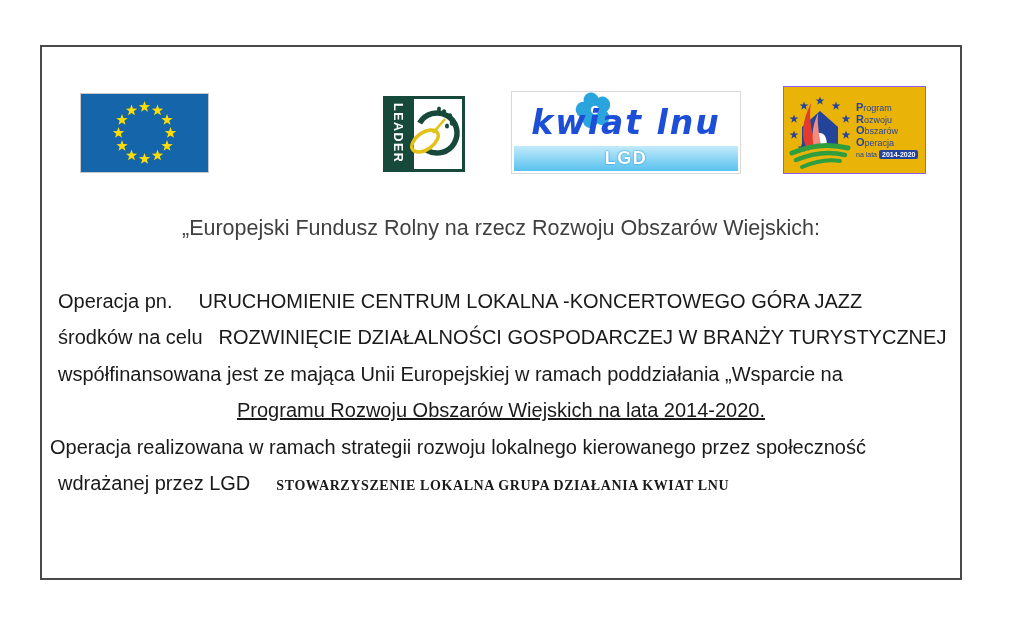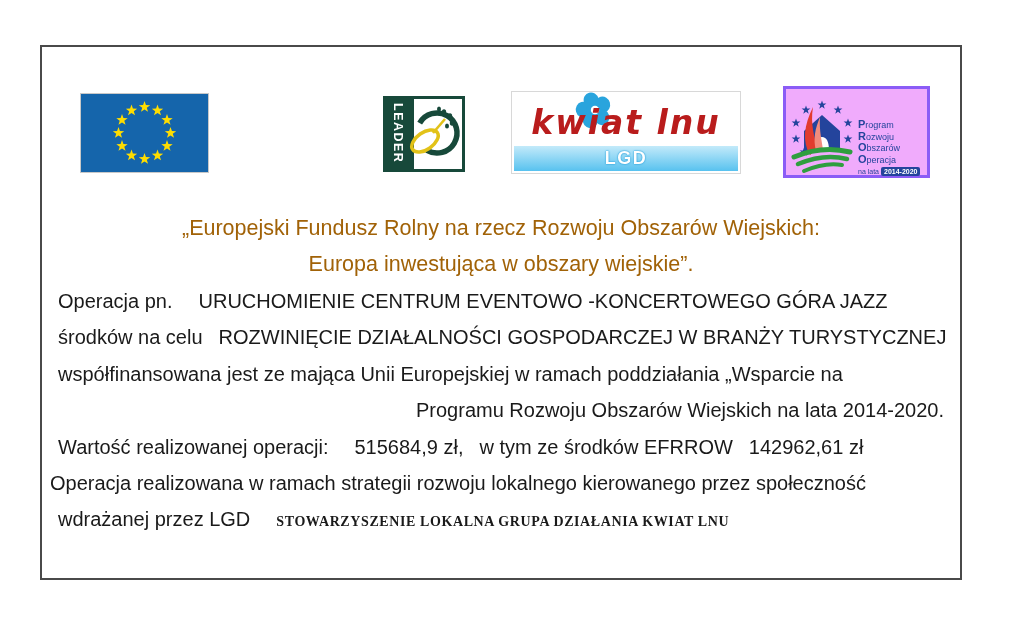--- a/index.html
+++ b/index.html
@@ -6,46 +6,46 @@
   .canvas{position:relative;width:1024px;height:640px;background:#ffffff;overflow:hidden;
           font-family:"Liberation Sans",sans-serif;color:#1c1c1c;}
   .board{position:absolute;left:40px;top:45px;width:918px;height:531px;
          border:2px solid #4a4a4a;background:#fff;}
 
   
   .logo{position:absolute;}
   .eu-flag{left:38px;top:46px;width:127px;height:78px;border:1px solid #c8c8c8;}
   .leader-logo{left:341px;top:49px;width:82px;height:76px;}
   .kwiat-logo{left:469px;top:44px;width:228px;height:81px;background:#fff;border:1px solid #d8d8d8;overflow:hidden;}
-  .prow-logo{left:741px;top:39px;width:141px;height:86px;background:#f0abfc;border:3px solid #8b5cf6;display:flex;align-items:flex-end;}
+  .prow-logo{left:741px;top:39px;width:141px;height:86px;background:#eab308;border:1px solid #8b5cf6;display:flex;align-items:center;}
 
   .kwiat-flower{position:absolute;left:58px;top:0px;width:48px;height:40px;}
   .kwiat-title{position:absolute;left:0;right:0;top:14px;text-align:center;
                font-family:"DejaVu Sans",sans-serif;font-style:italic;font-weight:bold;
-               font-size:33px;letter-spacing:2px;color:#b91c1c;line-height:1;}
+               font-size:33px;letter-spacing:2px;color:#1d4ed8;line-height:1;}
   .kwiat-band{position:absolute;left:2px;right:2px;bottom:2px;height:25px;
               background:linear-gradient(#c3eafa,#58c2ef);
               text-align:center;color:#ffffff;font-size:18px;letter-spacing:1.5px;
               line-height:25px;font-weight:bold;
               text-shadow:0 0 2px #1a9ad8, 0 0 1px #1a9ad8;}
 
   .prow-emblem{width:72px;height:82px;flex:0 0 auto;}
   .prow-text{display:flex;flex-direction:column;justify-content:center;gap:0px;padding-right:2px;}
   .prow-line{display:block;font-size:9px;line-height:10.5px;color:#24449c;font-weight:normal;}
   .prow-line::first-letter{font-weight:bold;font-size:11px;}
   .prow-years{margin-top:3px;font-size:7px;color:#24449c;white-space:nowrap;}
   .prow-years .badge{background:#24449c;color:#fff;border-radius:2px;padding:1px 3px;font-weight:bold;}
 
   
   .header-block{position:absolute;left:0;right:0;top:163px;text-align:center;
-                font-size:21.5px;line-height:36px;color:#a16207;}
+                font-size:21.5px;line-height:36px;color:#404040;}
   .body-block{position:absolute;left:0;right:0;top:236px;font-size:20px;line-height:36.4px;
               color:#1a1a1a;padding:0 16px;}
   .bline{white-space:nowrap;}
-  .bline.center{text-align:right;}
+  .bline.center{text-align:center;text-decoration:underline;}
   .bline.tight{margin-left:-8px;}
   .seg-gap-lg{margin-left:26px;}
   .seg-gap-md{margin-left:16px;}
   .seg-gap-sm{margin-left:16px;}
   .serif-caps{font-family:"Liberation Serif",serif;font-weight:bold;font-size:14px;letter-spacing:0.6px;}
 </style>
 </head>
 <body>
 
 <div class="canvas">
@@ -137,35 +137,31 @@
         <span class="prow-line">Program</span>
         <span class="prow-line">Rozwoju</span>
         <span class="prow-line">Obszarów</span>
         <span class="prow-line">Operacja</span>
         <span class="prow-years"><span>na lata</span> <span class="badge">2014-2020</span></span>
       </div>
     </div>
 
     <div class="header-block">
       <div>„Europejski Fundusz Rolny na rzecz Rozwoju Obszarów Wiejskich:</div>
-      <div>Europa inwestująca w obszary wiejskie”.</div>
     </div>
 
     <div class="body-block">
       <div class="bline">
-        <span>Operacja pn.</span><span class="seg-gap-lg">URUCHOMIENIE CENTRUM EVENTOWO -KONCERTOWEGO GÓRA JAZZ</span>
+        <span>Operacja pn.</span><span class="seg-gap-lg">URUCHOMIENIE CENTRUM LOKALNA -KONCERTOWEGO GÓRA JAZZ</span>
       </div>
       <div class="bline">
         <span>środków na celu</span><span class="seg-gap-sm">ROZWINIĘCIE DZIAŁALNOŚCI GOSPODARCZEJ W BRANŻY TURYSTYCZNEJ</span>
       </div>
       <div class="bline">współfinansowana jest ze mająca Unii Europejskiej w ramach poddziałania „Wsparcie na</div>
       <div class="bline center">Programu Rozwoju Obszarów Wiejskich na lata 2014-2020.</div>
-      <div class="bline">
-        <span>Wartość realizowanej operacji:</span><span class="seg-gap-lg">515684,9 zł,</span><span class="seg-gap-md">w tym ze środków EFRROW</span><span class="seg-gap-sm">142962,61 zł</span>
-      </div>
       <div class="bline tight">Operacja realizowana w ramach strategii rozwoju lokalnego kierowanego przez społeczność</div>
       <div class="bline">
         <span>wdrażanej przez LGD</span><span class="seg-gap-lg serif-caps">STOWARZYSZENIE LOKALNA GRUPA DZIAŁANIA KWIAT LNU</span>
       </div>
     </div>
 
   </div>
 </div>
 
 </body></html>

